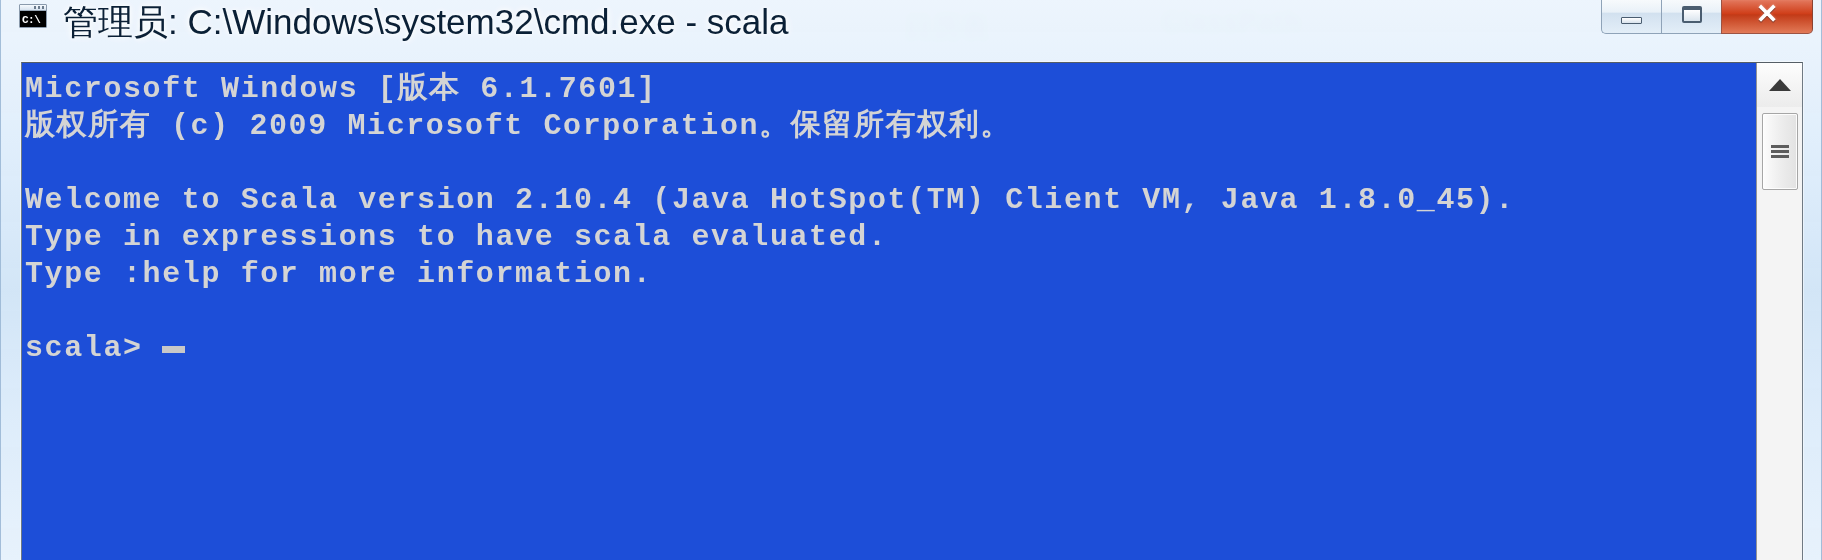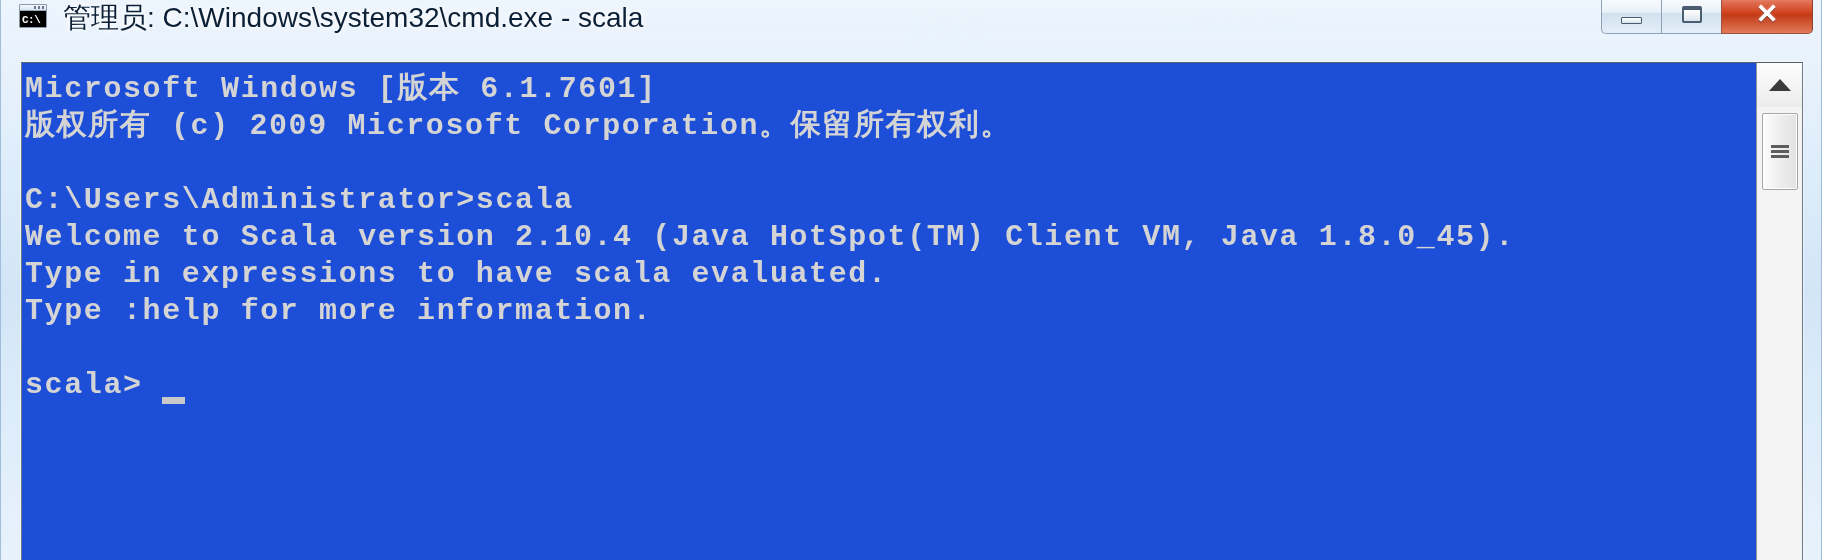--- a/index.html
+++ b/index.html
@@ -103,21 +103,21 @@
     line-height: 18px;
     padding-left: 2px;
     box-sizing: border-box;
     letter-spacing: -0.5px;
   }
 
   .title-text {
     position: absolute;
     left: 62px;
     top: 7px;
-    font-size: 28px;
+    font-size: 35px;
     color: #0b2036;
     white-space: nowrap;
     text-shadow:
       0 0 4px rgba(255,255,255,0.95),
       0 0 8px rgba(255,255,255,0.85),
       0 0 12px rgba(255,255,255,0.6);
   }
 
   
   .caption-buttons {
@@ -205,21 +205,21 @@
     line-height: 37px;
     color: #d4d4d4;
     font-weight: bold;
     white-space: pre;
     letter-spacing: 1.6px;
     height: 37px;
   }
   .console-line.blank { color: transparent; }
   .prompt-line {
     display: flex;
-    align-items: flex-end;
+    align-items: flex-start;
     height: 37px;
   }
   .cursor-block {
     display: inline-block;
     width: 23px;
     height: 7px;
     background: #c8c8c8;
     margin-left: 19px;
     margin-top: 16px;
   }
@@ -318,21 +318,20 @@
         </div>
       </div>
     </div>
 
     <div class="console-outer">
 
       <div class="console-screen">
         <div class="console-line">Microsoft Windows [版本 6.1.7601]</div>
         <div class="console-line">版权所有 (c) 2009 Microsoft Corporation。保留所有权利。</div>
         <div class="console-line blank"></div>
-        <div class="console-line">C:\Users\Administrator&gt;scala</div>
         <div class="console-line">Welcome to Scala version 2.10.4 (Java HotSpot(TM) Client VM, Java 1.8.0_45).</div>
         <div class="console-line">Type in expressions to have scala evaluated.</div>
         <div class="console-line">Type :help for more information.</div>
         <div class="console-line blank"></div>
         <div class="prompt-line">
           <span class="console-line">scala&gt;</span>
           <span class="cursor-block"></span>
         </div>
       </div>
 

